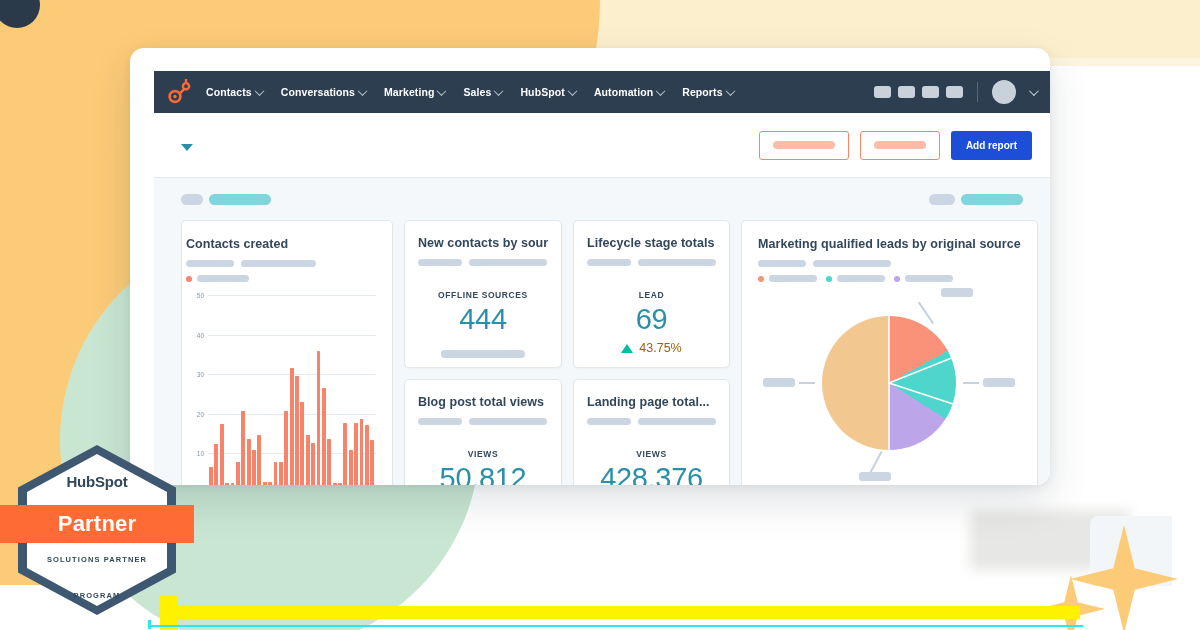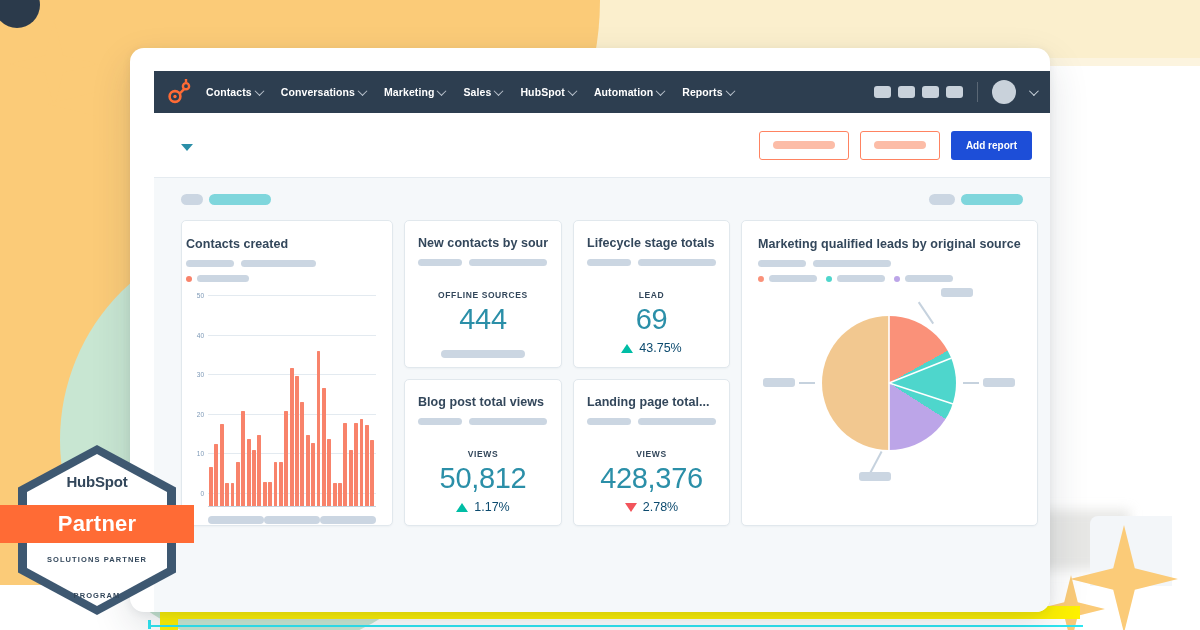--- a/index.html
+++ b/index.html
@@ -58,21 +58,21 @@
     position:absolute;right:28px;bottom:44px;width:82px;height:70px;
     background:#F3F6F9;border-top-left-radius:8px;
   }
   .ghost-shadow{
     position:absolute;right:70px;bottom:60px;width:160px;height:60px;
     background:rgba(180,180,175,.32);filter:blur(6px);
   }
 
   
   .window{
-    position:absolute;left:130px;top:48px;width:920px;height:564px;
+    position:absolute;left:130px;top:48px;width:920px;height:437px;
     background:#ffffff;border-radius:14px;
     box-shadow:0 16px 40px rgba(33,47,65,.14), 0 2px 8px rgba(33,47,65,.08);
     overflow:hidden;
   }
 
   
   .navbar{
     position:absolute;left:24px;top:23px;right:0;height:42px;
     background:#2D3E50;display:flex;align-items:center;padding:0 14px 0 12px;
   }
@@ -175,21 +175,21 @@
   .kpi-label{
     text-align:center;color:#33475B;font-size:8.5px;font-weight:600;
     letter-spacing:.6px;margin-top:24px;
   }
   .kpi-value{
     text-align:center;color:#2B8FA8;font-size:29px;font-weight:400;
     margin-top:4px;letter-spacing:-.3px;line-height:1.05;
   }
   .kpi-delta{
     display:flex;align-items:center;justify-content:center;gap:6px;
-    margin-top:7px;color:#0c4a6e;font-size:12.5px;
+    margin-top:7px;color:#a16207;font-size:12.5px;
   }
   .tri-up{
     width:0;height:0;border-left:6px solid transparent;border-right:6px solid transparent;
     border-bottom:9px solid #00BDA5;
   }
   .tri-down{
     width:0;height:0;border-left:6px solid transparent;border-right:6px solid transparent;
     border-top:9px solid #F2545B;
   }
   .kpi-foot{height:8px;width:84px;border-radius:4px;background:#CBD6E2;margin:25px auto 0;}

